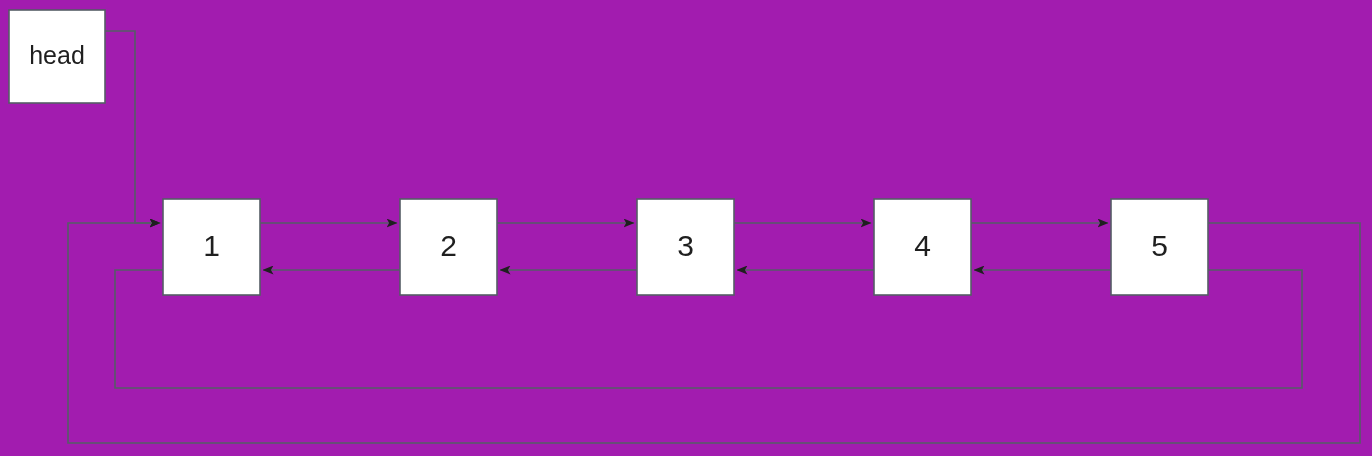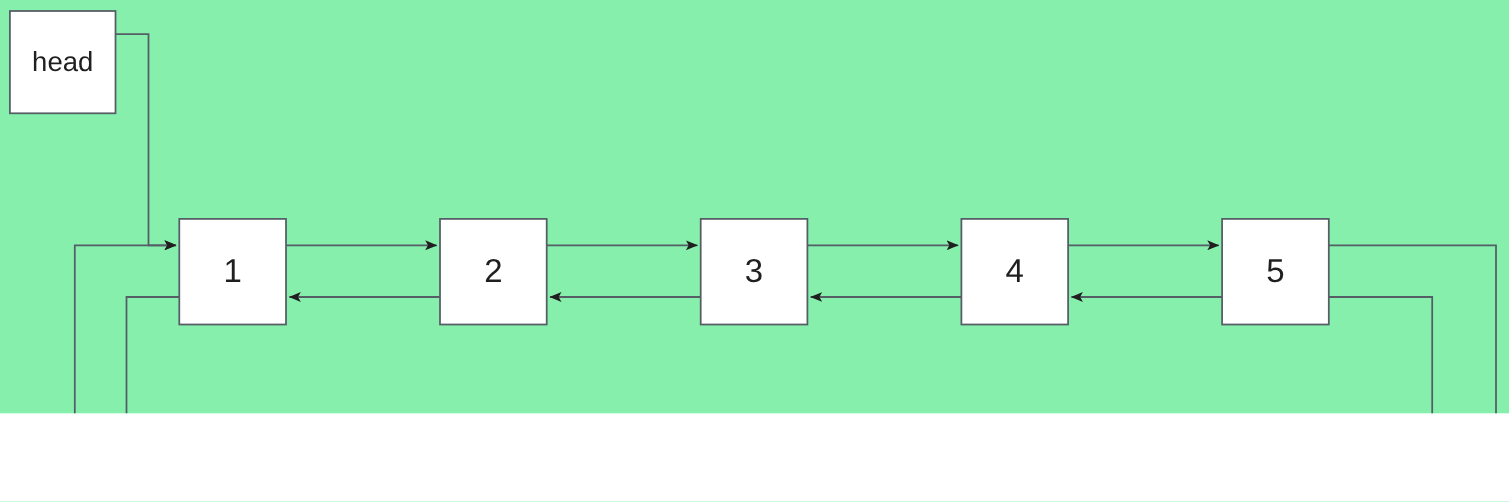--- a/index.html
+++ b/index.html
@@ -6,22 +6,22 @@
     margin: 0;
     padding: 0;
     background: #ffffff;
   }
   body {
     font-family: "Liberation Sans", sans-serif;
   }
   #diagram-canvas {
     position: relative;
     width: 1372px;
-    height: 376px;
-    background: #86efac;
+    height: 456px;
+    background: #a21caf;
     overflow: hidden;
   }
   #diagram-svg {
     position: absolute;
     left: 0;
     top: 0;
     width: 1372px;
     height: 456px;
   }
   .node-box {

